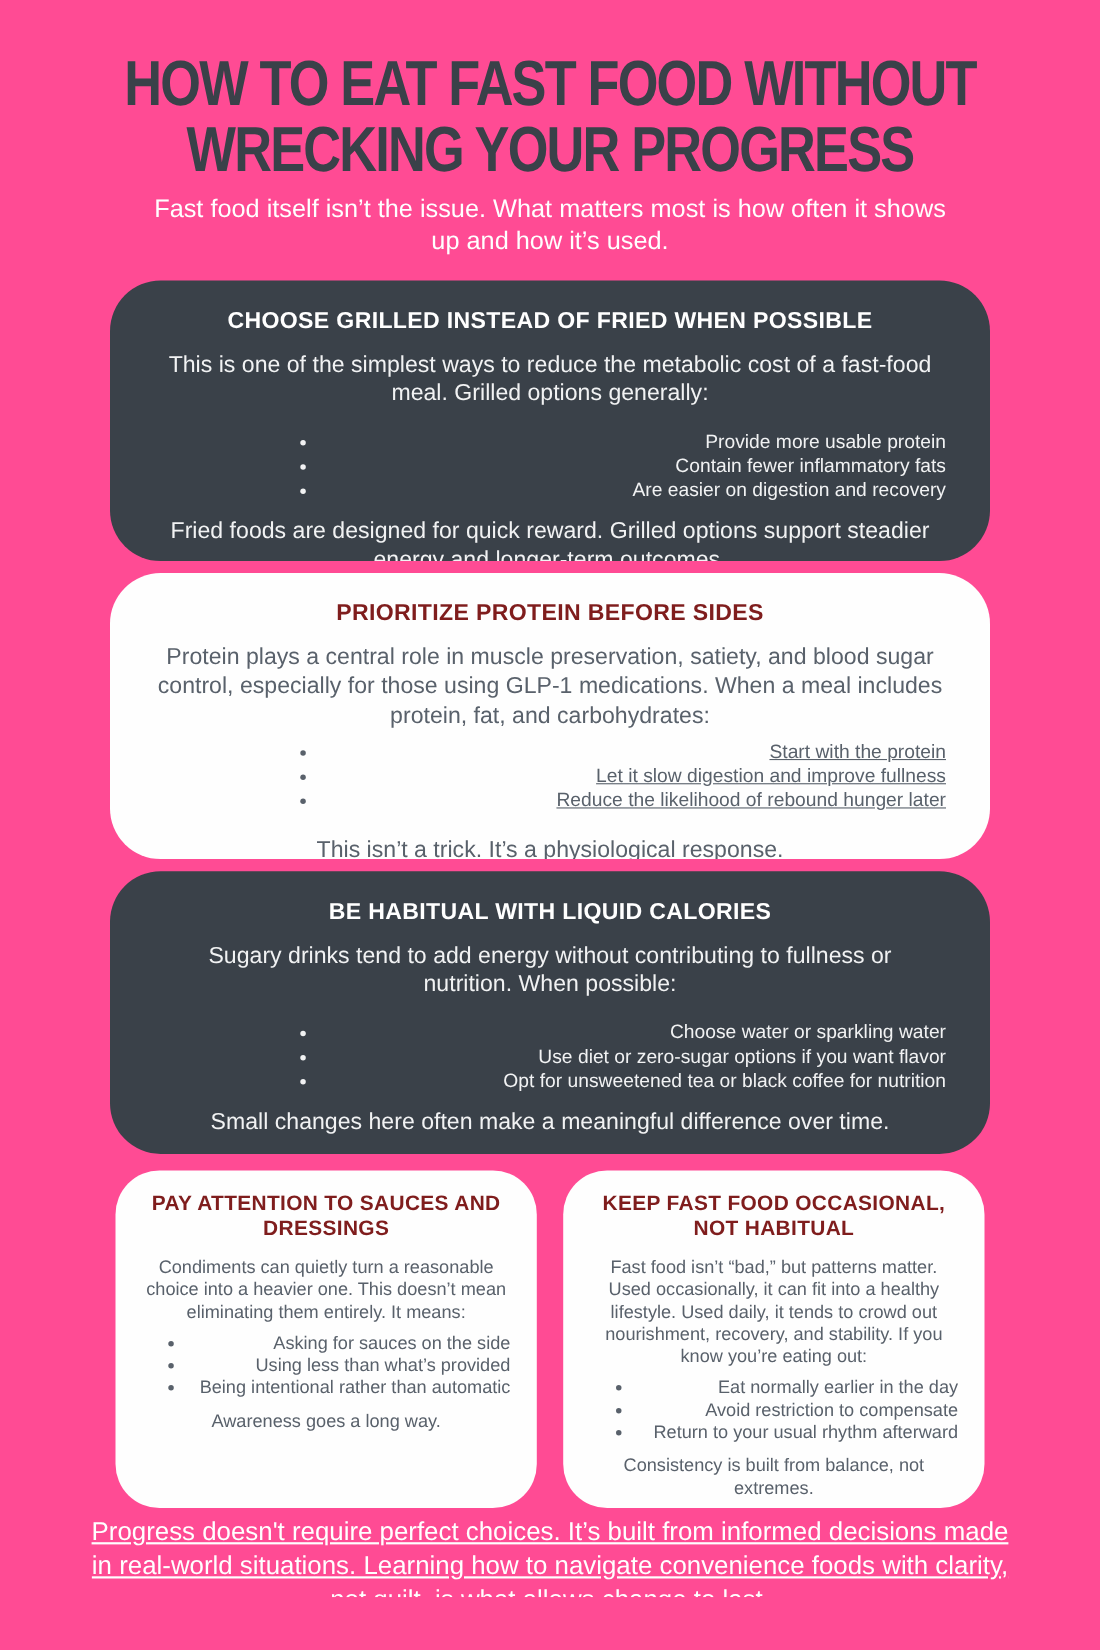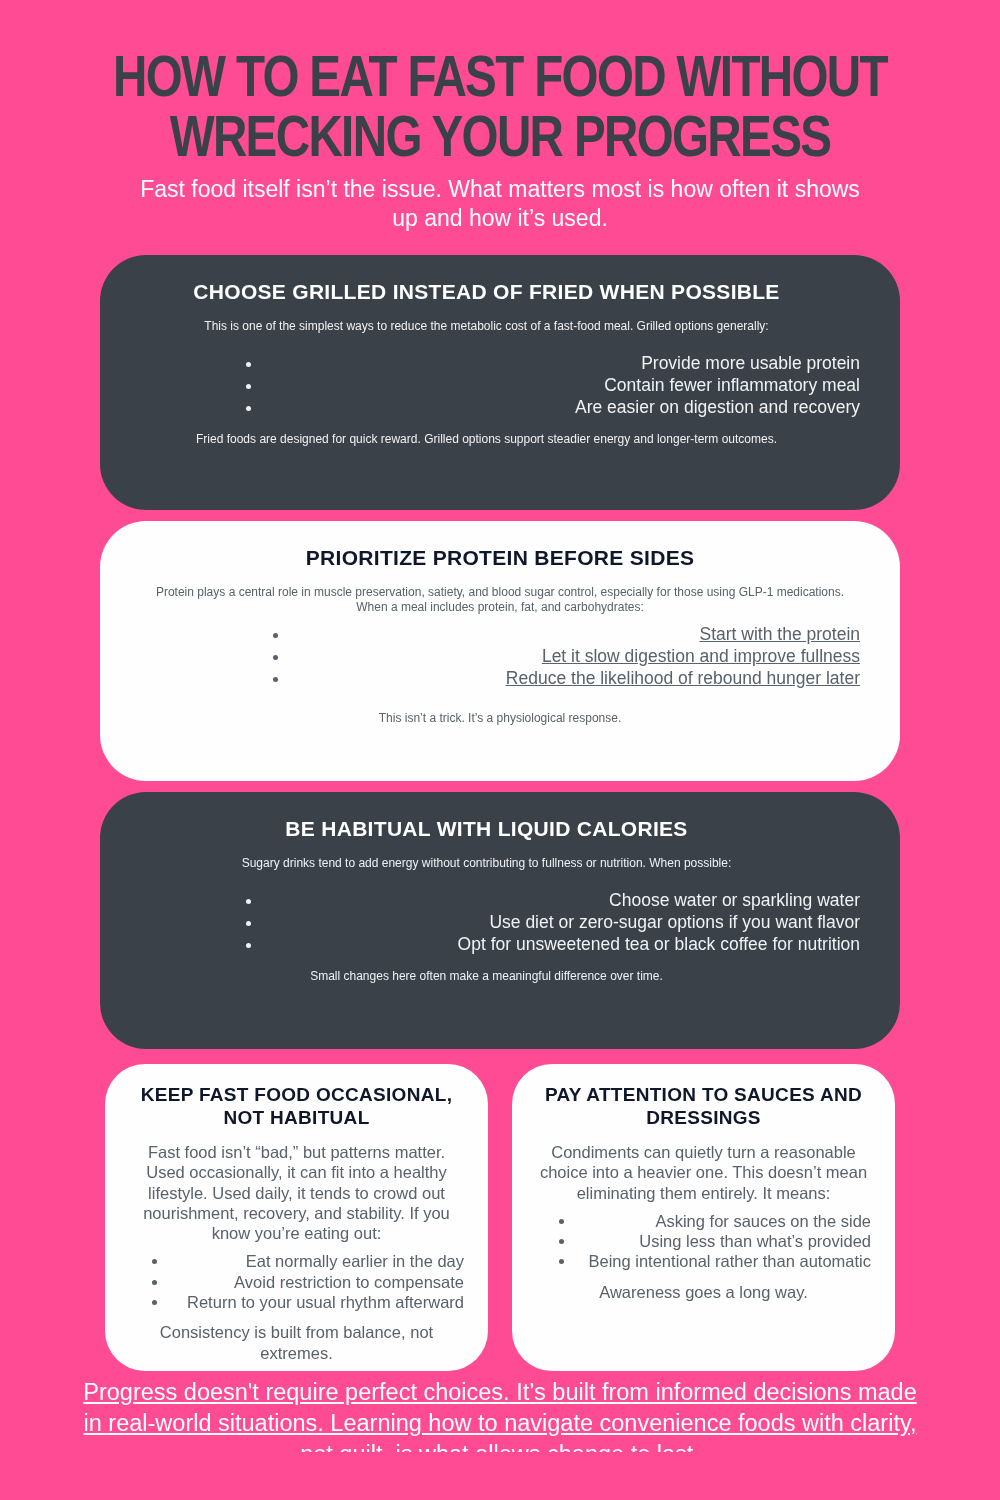--- a/index.html
+++ b/index.html
@@ -39,32 +39,32 @@
   }
   .card {
     width: 800px;
     margin: 0 auto 11px;
     border-radius: 46px;
     text-align: center;
     box-sizing: border-box;
     padding: 24px 40px 10px;
     overflow: hidden;
   }
-  .card.dark { background: #3A4149; color: #F1F2F3; padding-left: 13px; }
+  .card.dark { background: #3A4149; color: #F1F2F3; }
   .card.light { background: #FEFEFE; color: #59616B; }
   .card h2 {
     font-size: 21px;
     font-weight: 700;
     letter-spacing: .3px;
     margin: 0 0 14px;
     line-height: 1.2;
   }
   .card.dark h2 { color: #FFFFFF; }
-  .card.light h2 { color: #0f172a; }
-  .card p { font-size: 12px; line-height: 1.26; margin: 0 auto; }
+  .card.light h2 { color: #7f1d1d; }
+  .card p { font-size: 21px; line-height: 1.26; margin: 0 auto; }
   .card .intro { max-width: 732px; }
   .card ul {
     text-align: right;
     margin: 18px 0 14px;
     padding-left: 150px;
     list-style: disc;
   }
   .card li { font-size: 17.5px; line-height: 1.26; }
   .card .outro { max-width: 732px; margin-top: 14px; }
   .c1 { height: 255px; }
@@ -120,21 +120,21 @@
     <span>WRECKING YOUR PROGRESS</span>
   </h1>
 
   <p class="subtitle">Fast food itself isn’t the issue. What matters most is how often it shows up and how it’s used.</p>
 
   <section class="card dark c1">
     <h2>CHOOSE GRILLED INSTEAD OF FRIED WHEN POSSIBLE</h2>
     <p class="intro">This is one of the simplest ways to reduce the metabolic cost of a fast-food meal. Grilled options generally:</p>
     <ul>
       <li>Provide more usable protein</li>
-      <li>Contain fewer inflammatory meal</li>
+      <li>Contain fewer inflammatory fats</li>
       <li>Are easier on digestion and recovery</li>
     </ul>
     <p class="outro">Fried foods are designed for quick reward. Grilled options support steadier energy and longer-term outcomes.</p>
   </section>
 
   <section class="card light c2">
     <h2>PRIORITIZE PROTEIN BEFORE SIDES</h2>
     <p class="intro">Protein plays a central role in muscle preservation, satiety, and blood sugar control, especially for those using GLP-1 medications. When a meal includes protein, fat, and carbohydrates:</p>
     <ul>
       <li>Start with the protein</li>
@@ -151,39 +151,39 @@
       <li>Choose water or sparkling water</li>
       <li>Use diet or zero-sugar options if you want flavor</li>
       <li>Opt for unsweetened tea or black coffee for nutrition</li>
     </ul>
     <p class="outro">Small changes here often make a meaningful difference over time.</p>
   </section>
 
   <div class="row">
 
     <section class="card light small">
+      <h2>PAY ATTENTION TO SAUCES AND DRESSINGS</h2>
+      <p class="intro">Condiments can quietly turn a reasonable choice into a heavier one. This doesn’t mean eliminating them entirely. It means:</p>
+      <ul>
+        <li>Asking for sauces on the side</li>
+        <li>Using less than what’s provided</li>
+        <li>Being intentional rather than automatic</li>
+      </ul>
+      <p class="outro">Awareness goes a long way.</p>
+    </section>
+
+    <section class="card light small">
       <h2>KEEP FAST FOOD OCCASIONAL, NOT HABITUAL</h2>
       <p class="intro">Fast food isn’t “bad,” but patterns matter. Used occasionally, it can fit into a healthy lifestyle. Used daily, it tends to crowd out nourishment, recovery, and stability. If you know you’re eating out:</p>
       <ul>
         <li>Eat normally earlier in the day</li>
         <li>Avoid restriction to compensate</li>
         <li>Return to your usual rhythm afterward</li>
       </ul>
       <p class="outro">Consistency is built from balance, not extremes.</p>
-    </section>
-
-    <section class="card light small">
-      <h2>PAY ATTENTION TO SAUCES AND DRESSINGS</h2>
-      <p class="intro">Condiments can quietly turn a reasonable choice into a heavier one. This doesn’t mean eliminating them entirely. It means:</p>
-      <ul>
-        <li>Asking for sauces on the side</li>
-        <li>Using less than what’s provided</li>
-        <li>Being intentional rather than automatic</li>
-      </ul>
-      <p class="outro">Awareness goes a long way.</p>
     </section>
 
   </div>
 
   <p class="closing">Progress doesn't require perfect choices. It’s built from informed decisions made in real-world situations. Learning how to navigate convenience foods with clarity, not guilt, is what allows change to last.</p>
 
   <p class="brand">Seventh Remedy | Strength &amp; Stability for Women on GLP-1s</p>
 
 </div>
 

